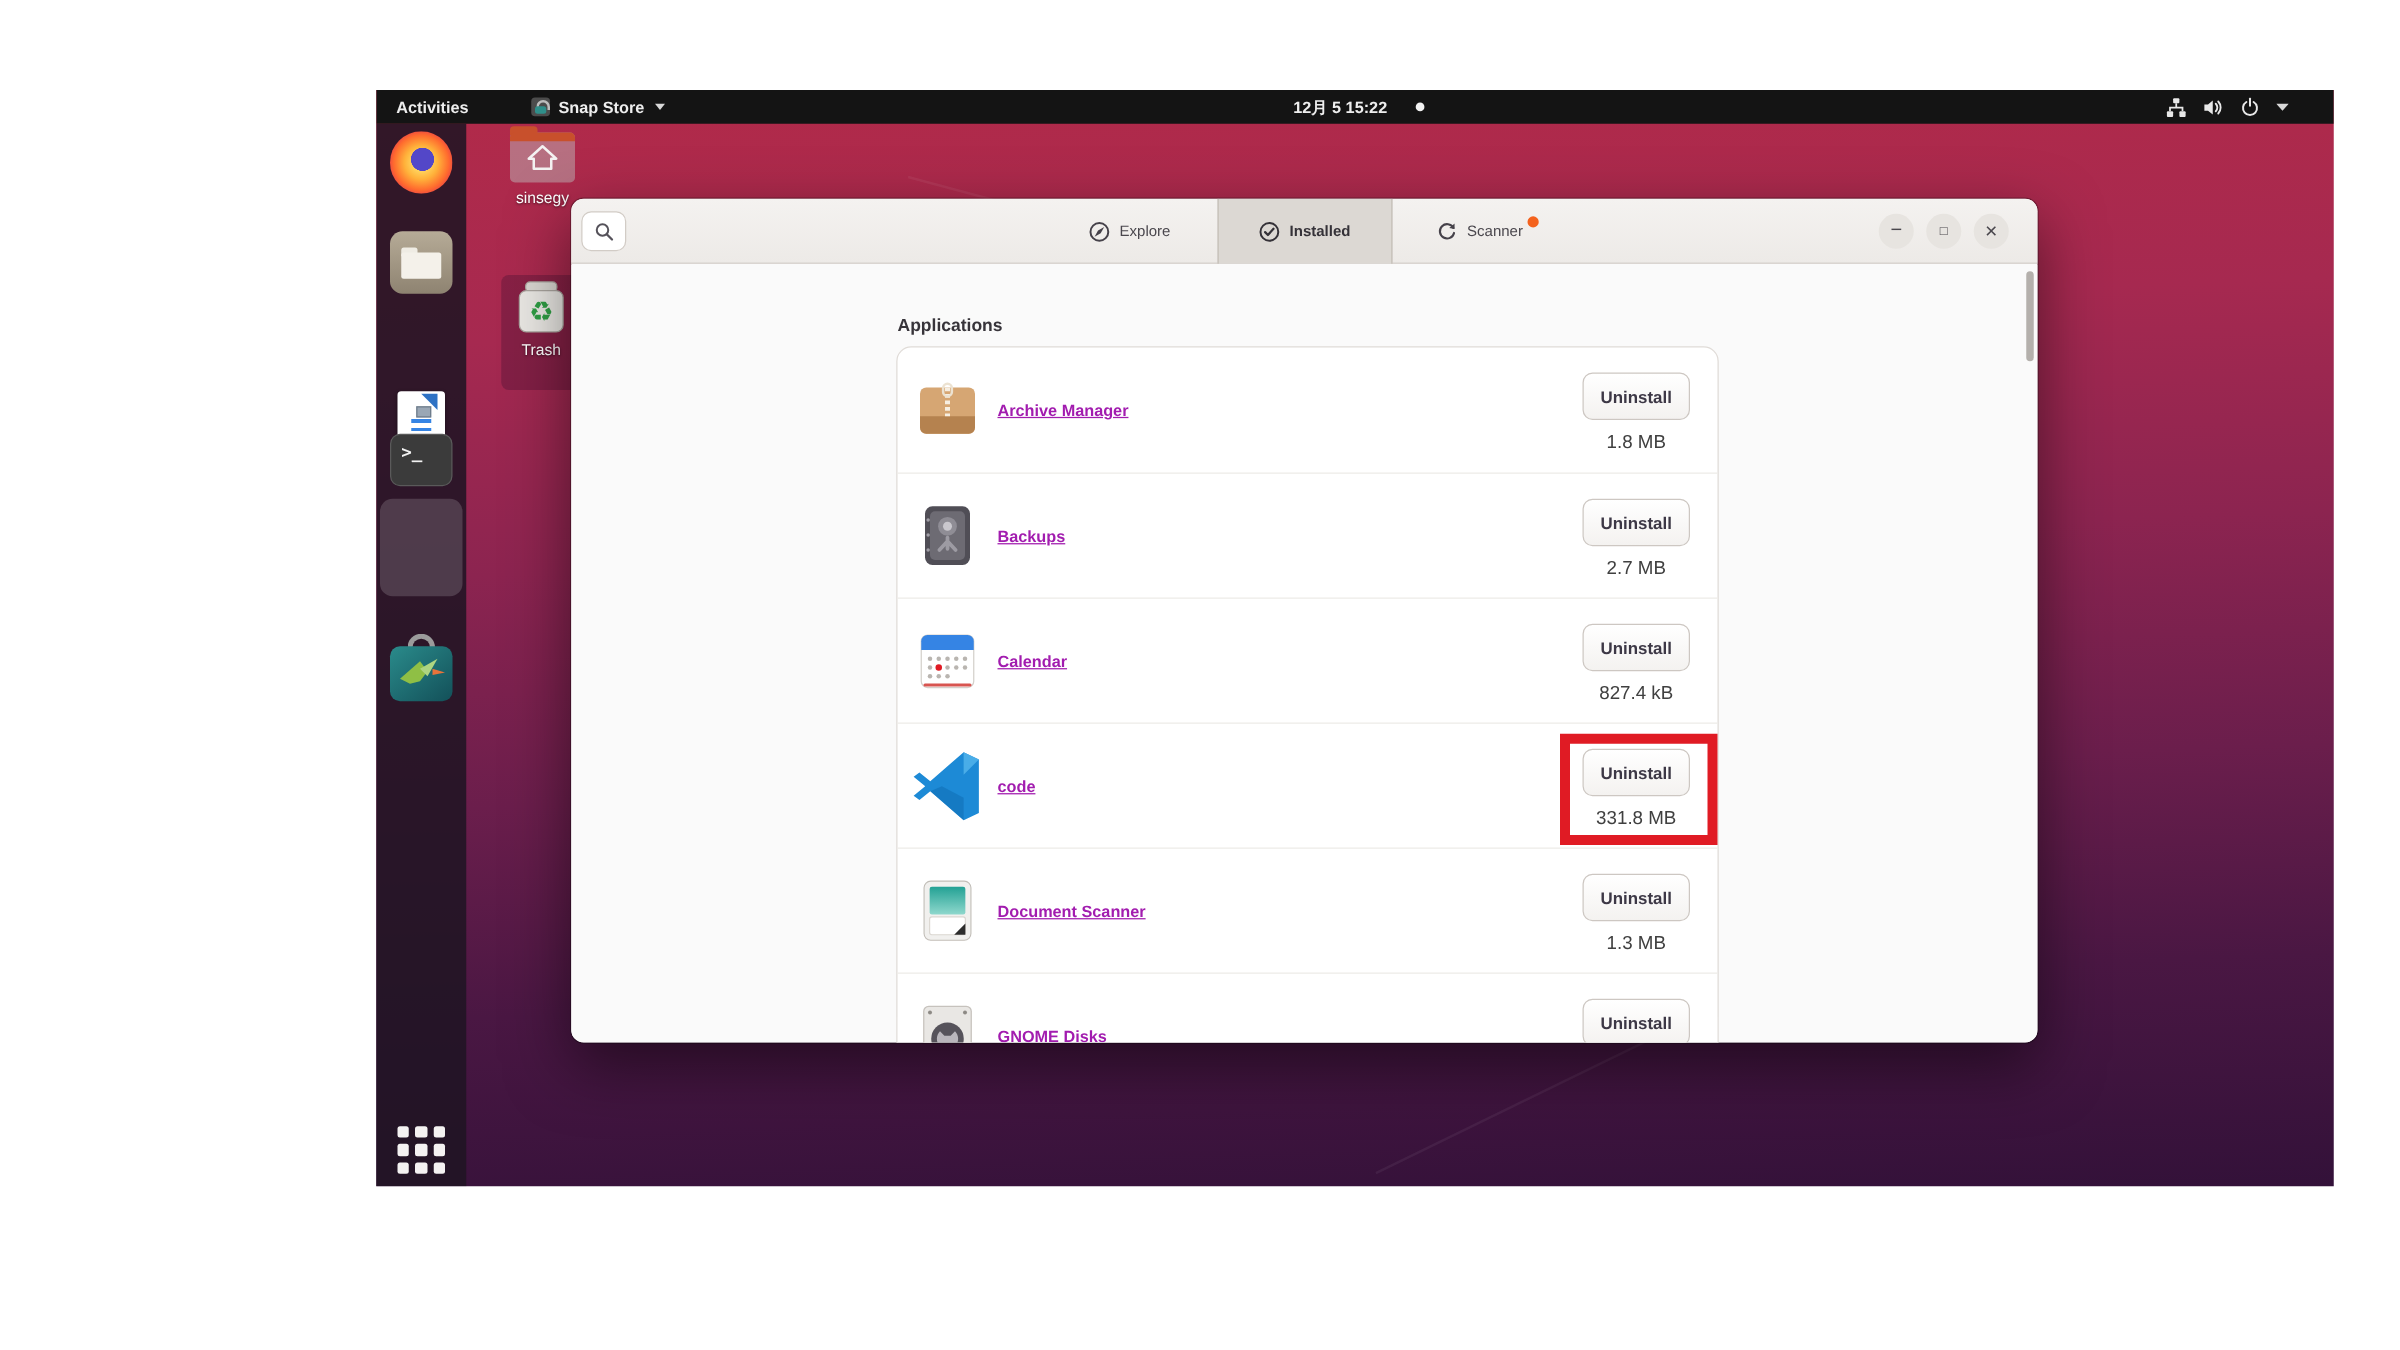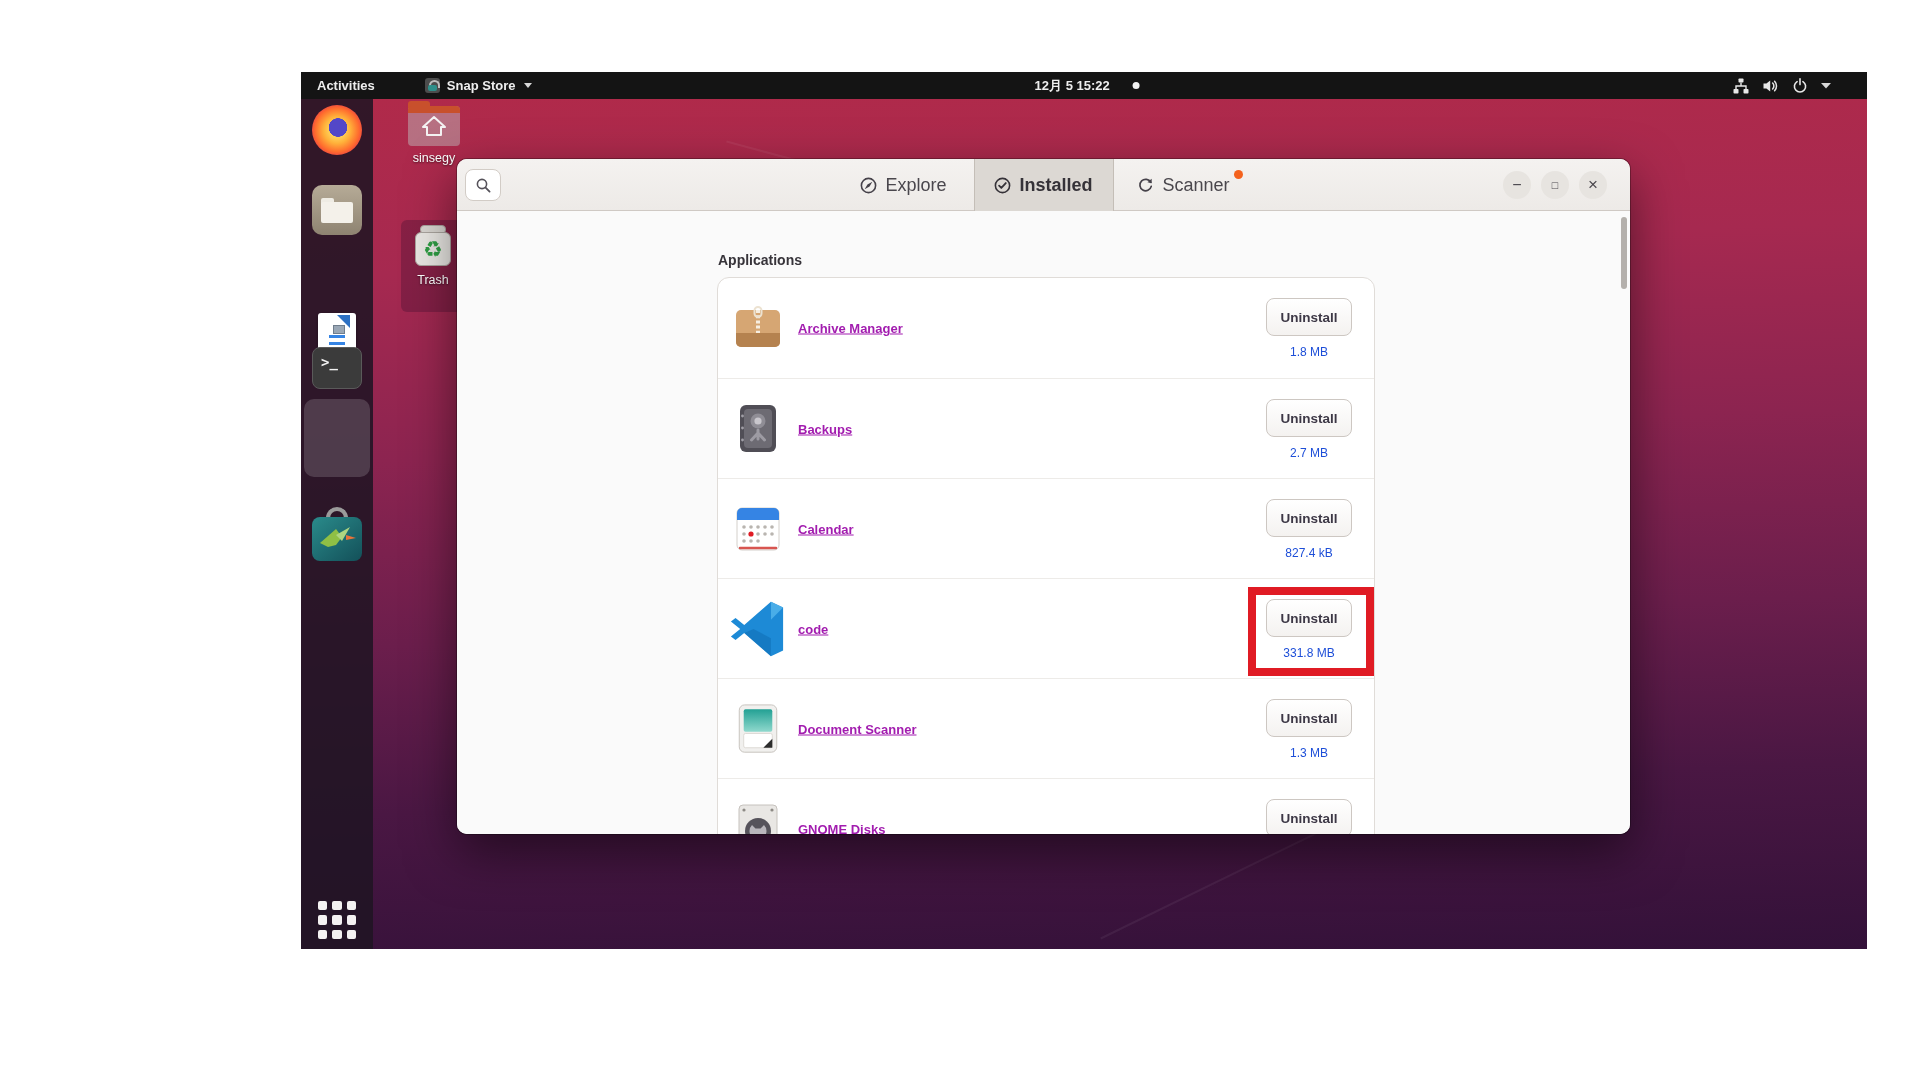--- a/index.html
+++ b/index.html
@@ -73,21 +73,21 @@
 
   
   .window { position:absolute; left:156px; top:87px; width:1173px; height:675px; border-radius:10px; overflow:hidden;
     background:#fafafa; box-shadow:0 0 0 1px rgba(0,0,0,0.28), 0 18px 50px rgba(0,0,0,0.5); z-index:10; }
   .header { position:absolute; left:0; top:0; right:0; height:52px;
     background:linear-gradient(#f4f2f0,#edeae7); border-bottom:1px solid #cfc9c4; }
   .search-btn { position:absolute; left:8px; top:10px; width:36px; height:32px; background:#ffffff;
     border:1px solid #d2ccc6; border-radius:8px; display:flex; align-items:center; justify-content:center; cursor:pointer; }
   .tabs { position:absolute; left:50%; transform:translateX(-50%); top:0; height:52px; display:flex; }
   .tab { width:140px; height:100%; display:flex; align-items:center; justify-content:center; gap:8px;
-    font-size:18px; color:#4a474d; cursor:pointer; position:relative; }
+    font-size:12px; color:#4a474d; cursor:pointer; position:relative; }
   .tab.active { background:#dcd8d3; border-left:1px solid #c4beb7; border-right:1px solid #c4beb7; font-weight:700; color:#353238; }
   .tab .lblwrap { position:relative; }
   .badge-dot { position:absolute; top:-5px; right:-13px; width:9px; height:9px; border-radius:50%; background:#f4621d; }
   .win-controls { position:absolute; right:23px; top:12px; display:flex; gap:10px; }
   .win-btn { width:28px; height:28px; border-radius:50%; background:#e7e4e0; color:#4a474d;
     display:flex; align-items:center; justify-content:center; font-size:14px; cursor:pointer; }
   .win-btn.min { font-size:16px; }
   .win-btn.max { font-size:10.5px; }
   .win-btn.close { font-size:17px; }
 
@@ -97,21 +97,21 @@
     border:1px solid #e0dcd8; border-radius:12px; }
   .row { position:relative; height:100px; cursor:pointer; }
   .row + .row { border-top:1px solid #edebe8; }
   .app-icon { position:absolute; left:15px; top:25px; width:50px; height:50px; }
   .app-icon.code-ic { left:10px; top:21px; width:58px; height:58px; }
   .app-name { position:absolute; left:80px; top:50%; transform:translateY(-50%); font-size:13px; font-weight:700; color:#a21caf;text-decoration:underline; }
   .row-right { position:absolute; right:22px; top:20px; width:86px; text-align:center; }
   .uninstall-btn { width:86px; height:38px; border:1px solid #cdc7c2; border-radius:8px;
     background:linear-gradient(#ffffff,#f4f2f0); font-size:13.5px; font-weight:700; color:#3d3846; cursor:pointer;
     font-family:"Liberation Sans","DejaVu Sans",sans-serif; }
-  .app-size { margin-top:9px; font-size:12px; color:#1d4ed8; }
+  .app-size { margin-top:9px; font-size:15px; color:#404040; }
   .red-highlight { position:absolute; right:0; top:8px; width:126px; height:89px; border:8px solid #e01b24; z-index:3; }
   .scrollbar { position:absolute; right:3px; top:58px; width:6px; height:72px; border-radius:3px; background:#b4b0ac; cursor:pointer; }
 
   
   .gicon svg { display:block; width:100%; height:100%; }
 </style>
 </head>
 <body>
 
 <div class="desktop">

